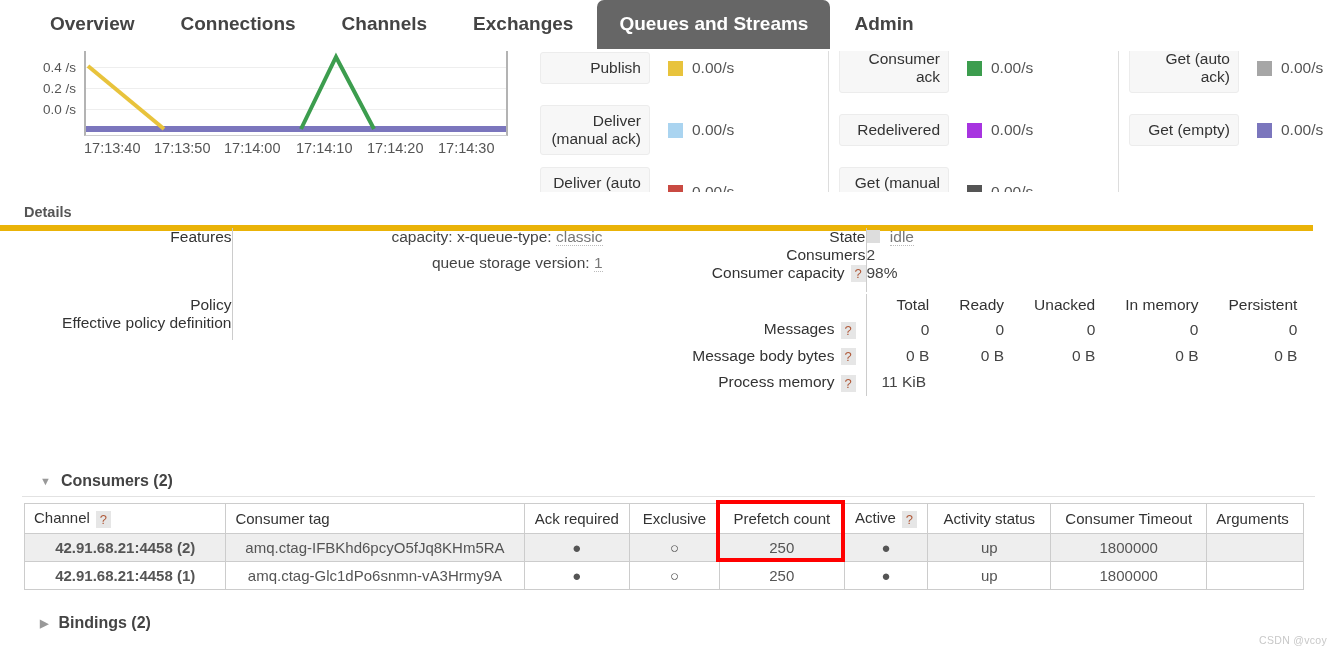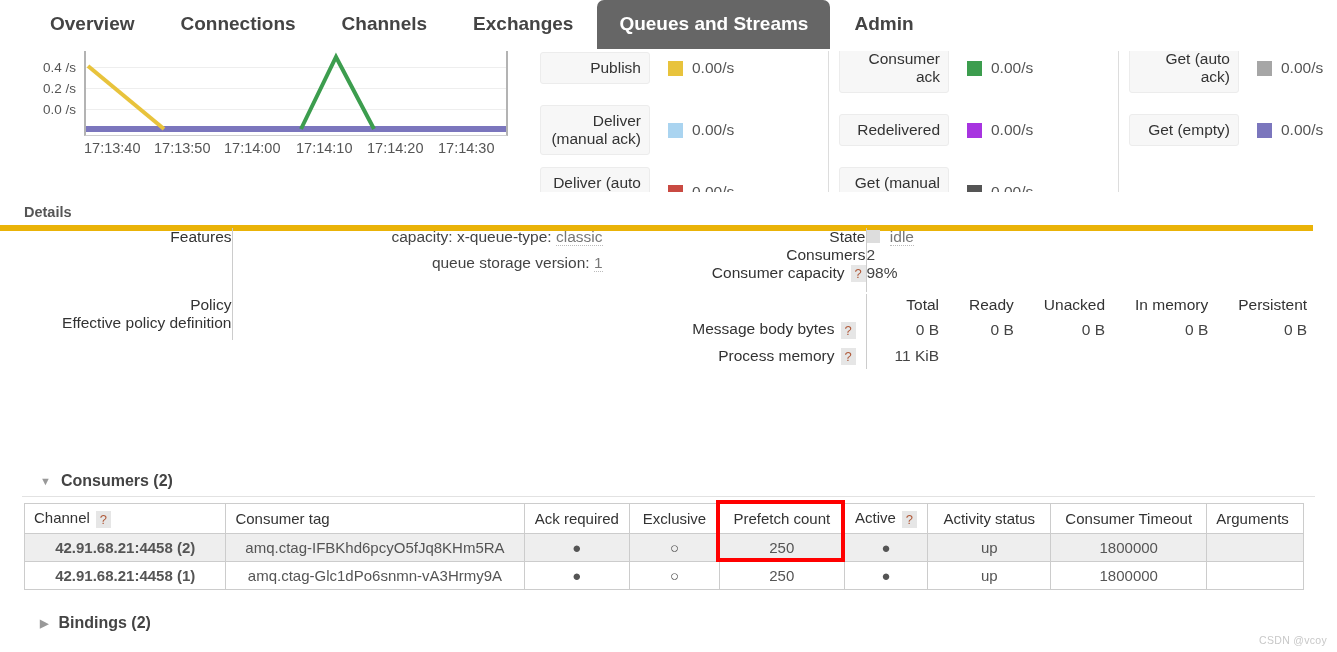--- a/index.html
+++ b/index.html
@@ -339,33 +339,43 @@
             <tr>
           <td class="rowlbl" style="width:206px;border-right:1px solid #ccc;"></td>
           <th>Total</th>
           <th>Ready</th>
           <th>Unacked</th>
           <th>In memory</th>
           <th>Persistent</th>
         </tr>
         <tr>
           <td class="rowlbl">
+            <span>Messages</span><span class="qmark">?</span>
+          </td>
+          <td>0</td>
+          <td>0</td>
+          <td>0</td>
+          <td>0</td>
+          <td>0</td>
+        </tr>
+        <tr>
+          <td class="rowlbl">
             <span>Message body bytes</span><span class="qmark">?</span>
           </td>
           <td>0 B</td>
           <td>0 B</td>
           <td>0 B</td>
           <td>0 B</td>
           <td>0 B</td>
         </tr>
         <tr>
           <td class="rowlbl">
             <span>Process memory</span><span class="qmark">?</span>
           </td>
-          <td style="text-align:left;padding-left:28px;white-space:nowrap;">11 KiB</td>
+          <td style="text-align:center;padding-left:12px;white-space:nowrap;">11 KiB</td>
           <td></td>
               <td></td>
               <td></td>
               <td></td>
         </tr>
       </tbody>
         </table>
     </div>
   </div>
 

